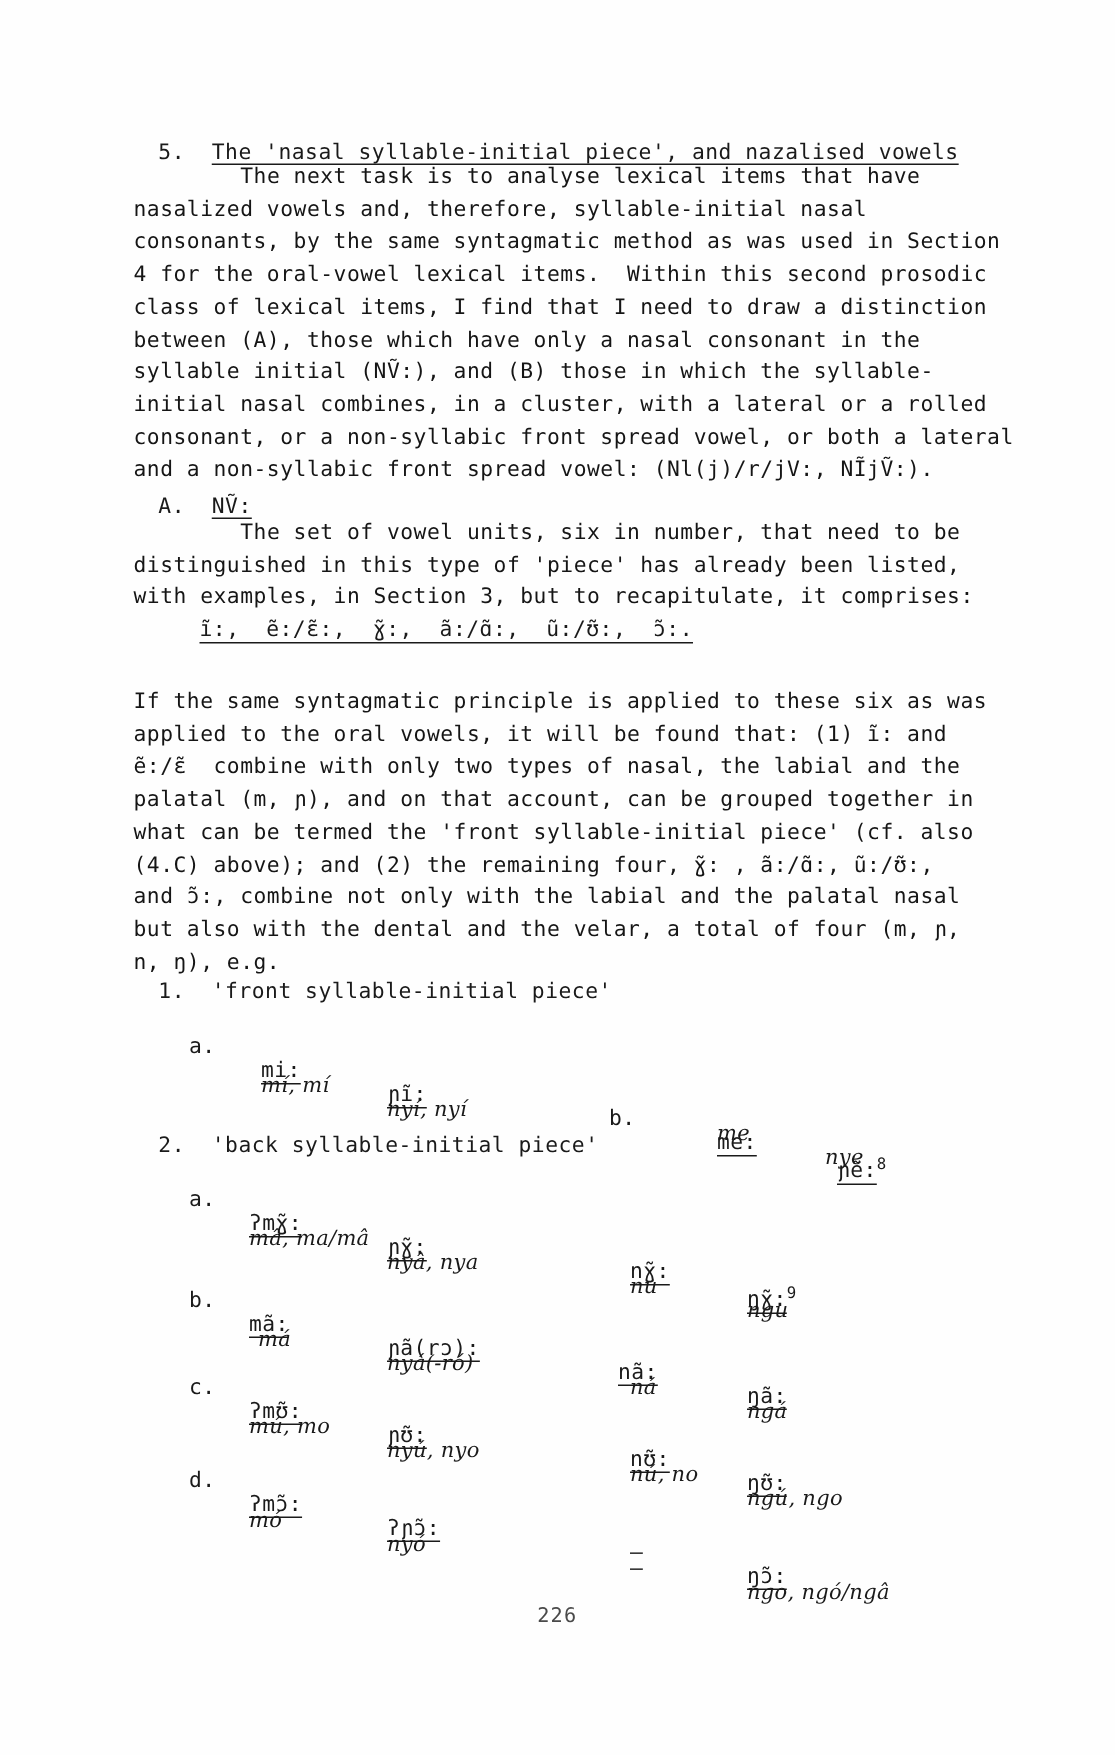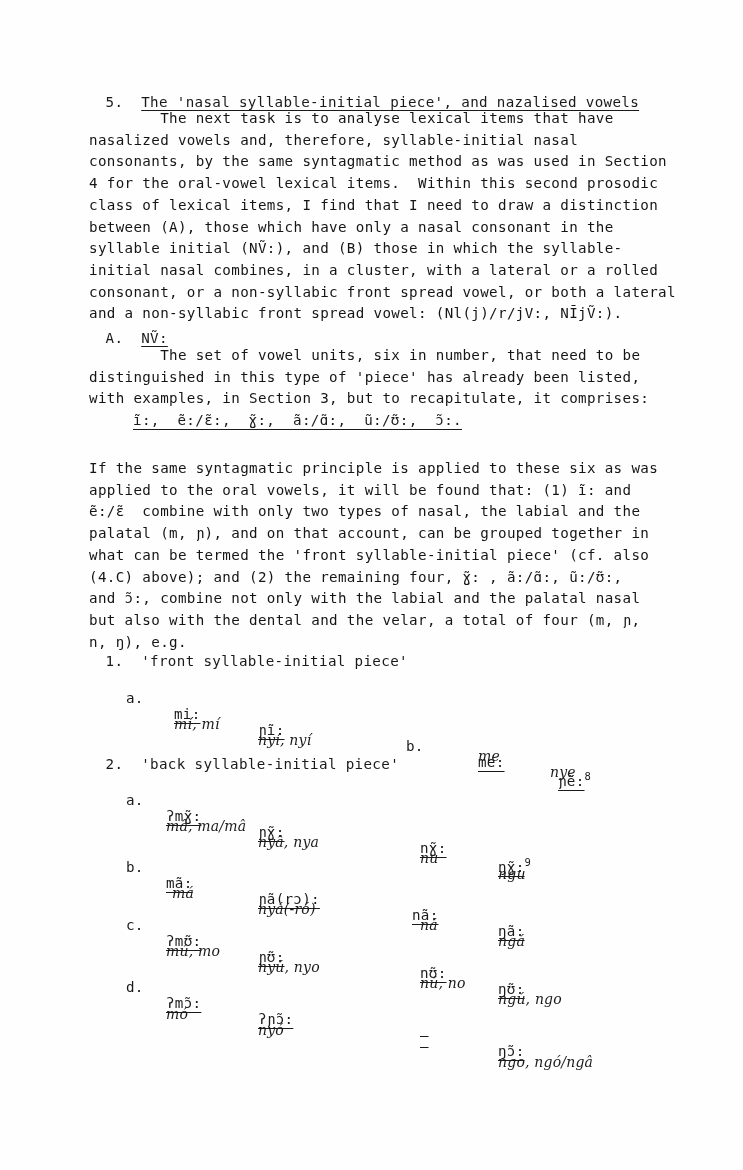--- a/index.html
+++ b/index.html
@@ -227,14 +227,15 @@
     <span class="ex-cell" style="left:420px;">–</span>
     <span class="ex-cell ex-form" style="left:498px;">ŋɔ̃:</span>
   </div>
   <div class="ex-row" style="left:0; top:990px; width:689px;">
     <span class="ex-gloss" style="left:166px;">mó</span>
     <span class="ex-gloss" style="left:258px;">nyó</span>
     <span class="ex-cell" style="left:420px;">–</span>
     <span class="ex-gloss" style="left:498px;">ngo, ngó/ngâ</span>
   </div>
 
+  <div class="page-num">226</div>
 
 </div>
 
 </body></html>

